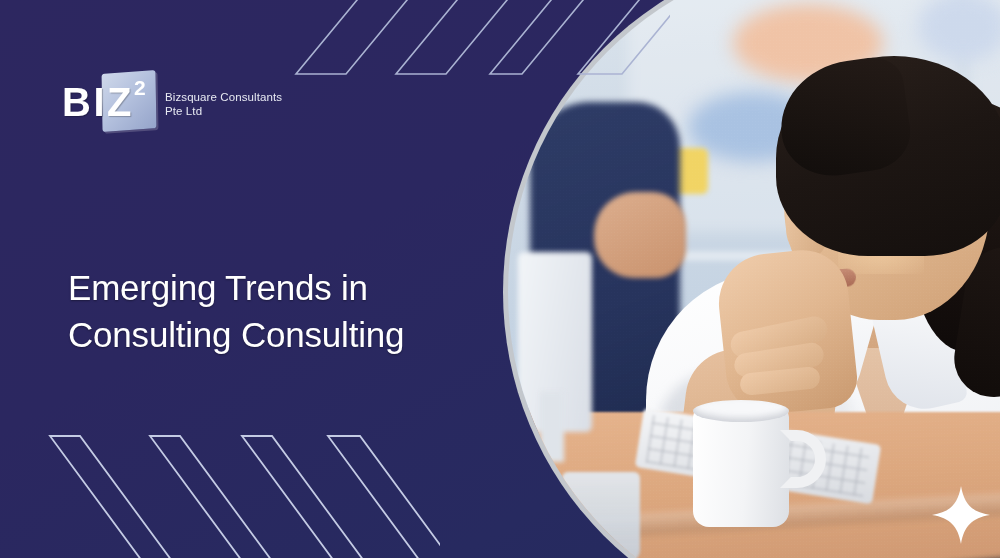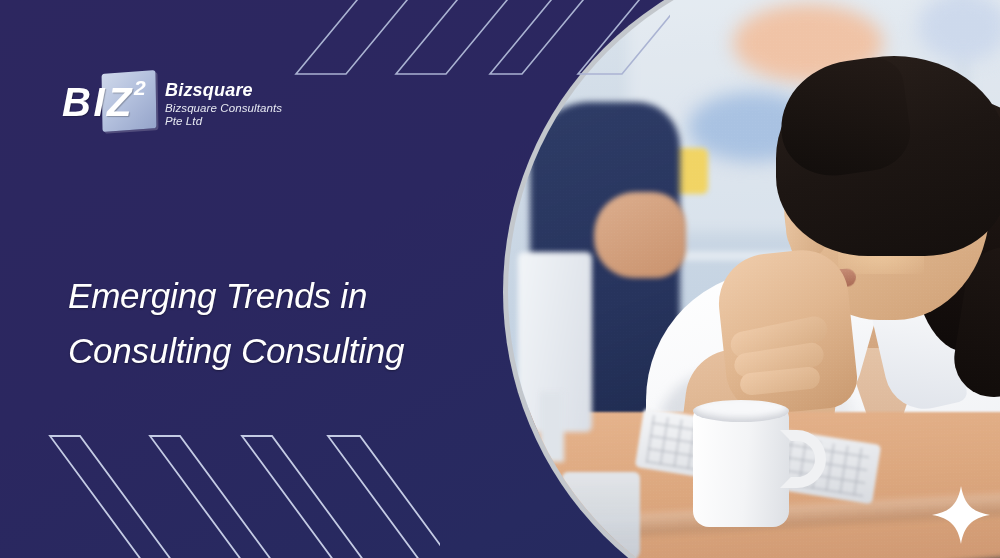--- a/index.html
+++ b/index.html
@@ -9,21 +9,20 @@
   }
   * { box-sizing: border-box; }
 
   .banner {
     position: relative;
     width: 1000px;
     height: 558px;
     overflow: hidden;
     background: linear-gradient(150deg, #2d2760 0%, #2b2760 38%, #272a60 72%, #232a5c 100%);
     font-family: "Liberation Sans", sans-serif;
-    font-style: italic;
   }
 
   
   .slash-group { position: absolute; pointer-events: none; }
   .slash-top { top: -14px; left: 250px; }
   .slash-bottom { bottom: -96px; left: 10px; }
 
   
   .photo-wrap {
     position: absolute;
@@ -420,21 +419,21 @@
     left: 68px;
     top: 242px;
     width: 470px;
     font-size: 35px;
     font-weight: normal;
     line-height: 1.33;
     color: #ffffff;
     letter-spacing: -0.2px;
     text-shadow: 0 1px 2px rgba(0,0,0,0.35);
   }
-  .headline div { white-space: nowrap; margin-top: 8px; }
+  .headline div { white-space: nowrap; }
 </style>
 </head>
 <body>
 
 <div class="banner">
 
   <div class="photo-rim"></div>
 
   <div class="photo-wrap">
     <div class="photo">
@@ -525,21 +524,20 @@
     </svg>
   </div>
 
   <div class="logo">
     <div class="logo-mark">
       <div class="logo-square"></div>
       <div class="logo-biz">BIZ</div>
       <div class="logo-sup">2</div>
     </div>
     <div class="logo-text">
-      <div class="logo-name">Bizsquare</div>
       <div class="logo-sub">Bizsquare Consultants</div>
       <div class="logo-sub">Pte Ltd</div>
     </div>
   </div>
 
   <h1 class="headline">
     <div>Emerging Trends in</div>
     <div>Consulting Consulting</div>
   </h1>
 

